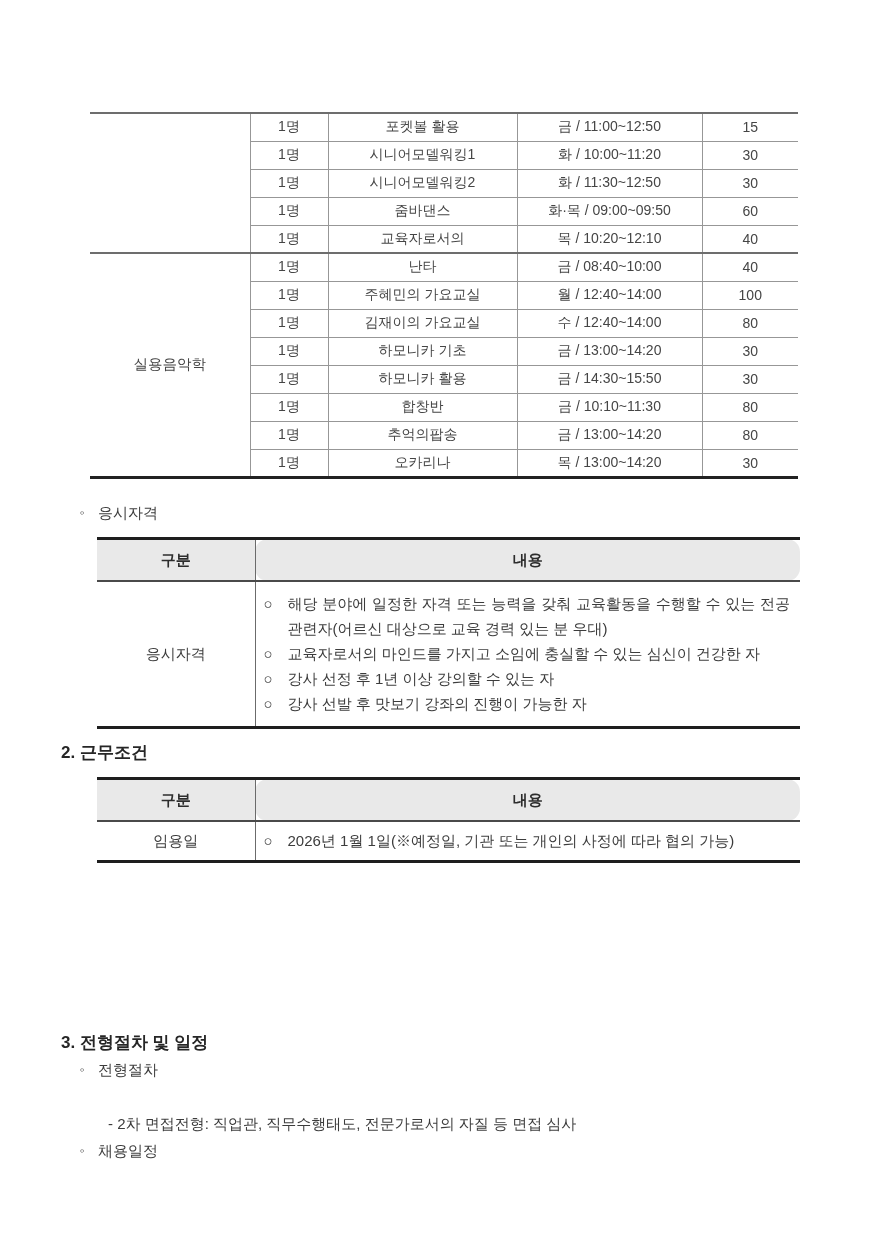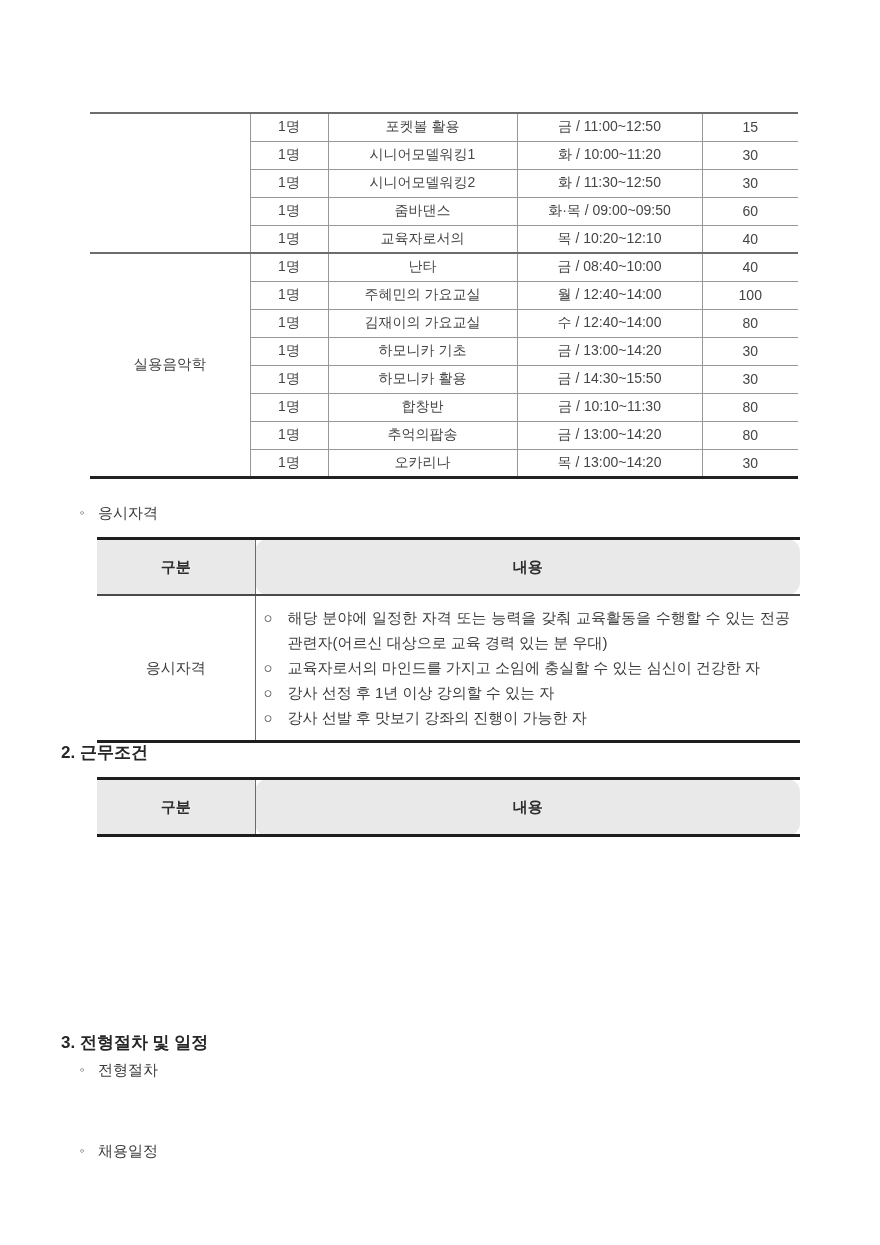--- a/index.html
+++ b/index.html
@@ -23,21 +23,21 @@
   #schedule-table tr.group-start td { border-top:2px solid #6d6d6d; }
 
   
   .info-table {
     position:absolute; left:97px; width:703px;
     border-collapse:collapse; table-layout:fixed; font-size:15px;
     border-top:3px solid #1e1e1e; border-bottom:3px solid #1e1e1e;
   }
   .info-table th {
     background:#e9e9e9; height:30px; font-weight:bold; color:#2d2d2d;
-    border-bottom:2px solid #4a4a4a; font-size:15px; padding:12px;
+    border-bottom:2px solid #4a4a4a; font-size:15px; padding:5px;
   }
   .info-table th + th, .info-table td + td { border-left:1px solid #6b6b6b;border-radius:13px; }
   .info-table td.label-cell {
     text-align:center; vertical-align:middle; color:#3c3c3c; line-height:24px; padding:0 6px;
   }
   .info-table td.content-cell { vertical-align:middle; padding:5px 10px 5px 8px; }
   .info-table tr + tr.body-row td { border-top:1px solid #6b6b6b; }
 
   #qual-table { top:537px; }
   #qual-table tr.content-row { height:146px; }
@@ -204,27 +204,39 @@
   <table id="work-table" class="info-table">
     <colgroup>
         <col style="width:158px">
         <col style="width:545px">
       </colgroup>
     <tbody id="work-body">
       <tr>
         <th>구분</th>
         <th>내용</th>
       </tr>
+        <tr class="body-row r1">
+          <td class="label-cell">
+            <div>임용일</div>
+          </td>
+          <td class="content-cell">
+            <div class="bi">
+              <span class="bm">○</span>
+              <div class="bt">2026년 1월 1일(※예정일, 기관 또는 개인의 사정에 따라 협의 가능)</div>
+            </div>
+          </td>
+        </tr>
       </tbody>
   </table>
 
   <div class="num-heading" style="top:1033px">3. 전형절차 및 일정</div>
 
   <div class="section-bullet" style="top:1060px">
     <span class="bmark">◦</span><span>전형절차</span>
   </div>
 
+  <div class="step" style="top:1114px">- 2차 면접전형: 직업관, 직무수행태도, 전문가로서의 자질 등 면접 심사</div>
 
   <div class="section-bullet" style="top:1141px">
     <span class="bmark">◦</span><span>채용일정</span>
   </div>
 
 </div>
 
 </body></html>

